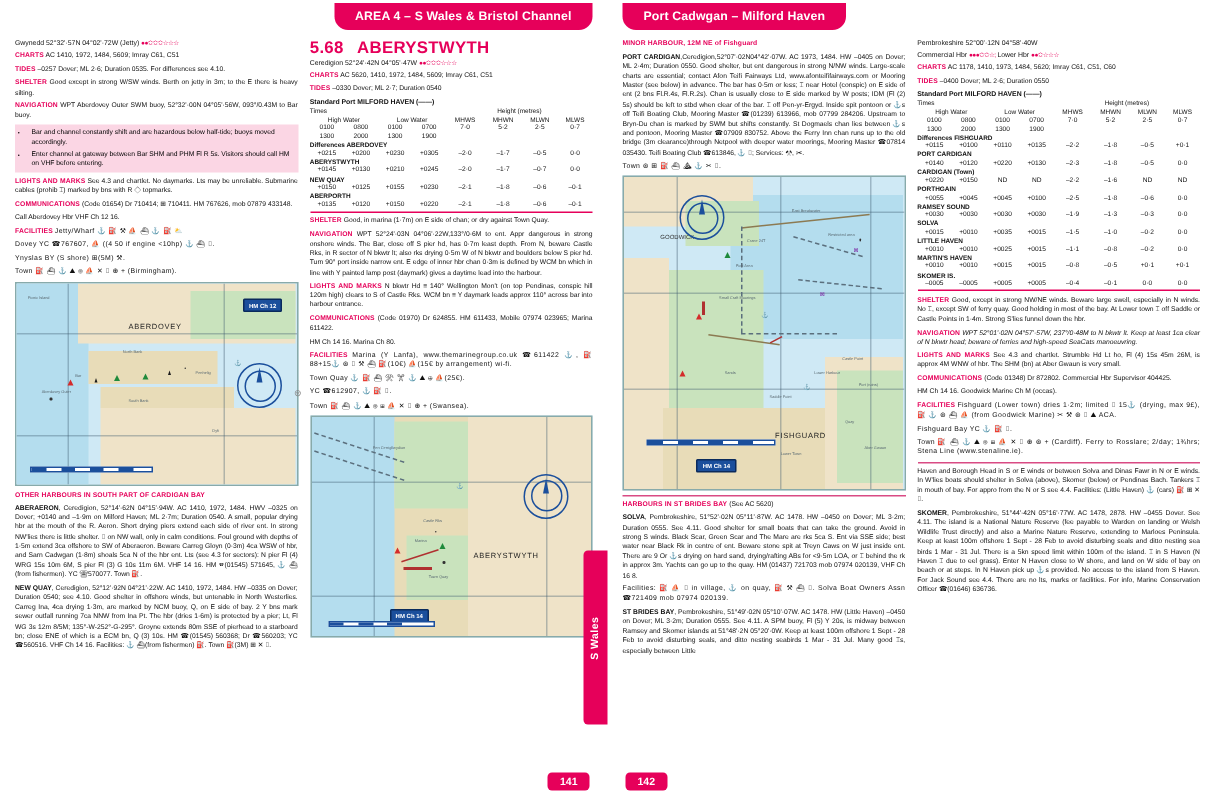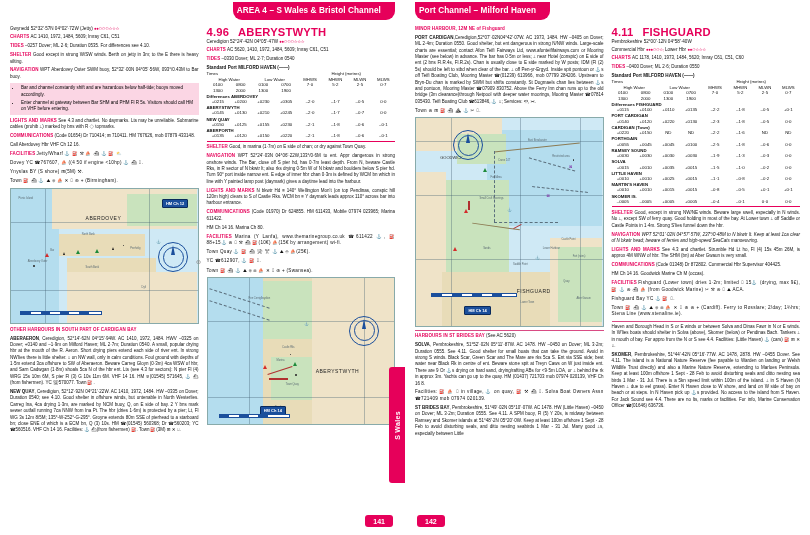--- a/index.html
+++ b/index.html
@@ -15,21 +15,21 @@
   .page { position:relative; width:405px; height:535px; padding:0; }
   .page.left  { padding:4px 10px 6px 10px; }
   .page.right { padding:4px 10px 6px 10px; }
 
   
   .hdr-pill{
     position:absolute; top:2px;
     background:#e6005a; color:#fff;
     font-weight:bold; font-size:8.2px;
     letter-spacing:.1px;
-    padding:4px 14px 5px 4px;
+    padding:4px 14px 5px 14px;
     white-space:nowrap;
   }
   .hdr-left  { right:10px; border-radius:0 0 9px 9px; }
   .hdr-right { left:10px;  border-radius:0 0 9px 9px; }
 
   
   .cols { display:flex; gap:8px; margin-top:22px; height:495px; }
   .col  { width:189px; position:relative; }
 
   
@@ -255,21 +255,21 @@
           <span>Ceredigion, 52°14'·62N 04°15'·94W. AC 1410, 1972, 1484. HWV –0325 on Dover; +0140 and –1·9m on Milford Haven; ML 2·7m; Duration 0540. A small, popular drying hbr at the mouth of the R. Aeron. Short drying piers extend each side of river ent. In strong NW'lies there is little shelter. ⌷ on NW wall, only in calm conditions. Foul ground with depths of 1·5m extend 3ca offshore to SW of Aberaeron. Beware Carreg Gloyn (0·3m) 4ca WSW of hbr, and Sarn Cadwgan (1·8m) shoals 5ca N of the hbr ent. Lts (see 4.3 for sectors): N pier Fl (4) WRG 15s 10m 6M, S pier Fl (3) G 10s 11m 6M. VHF 14 16. HM ☎(01545) 571645, ⚓ ⛴(from fishermen). YC ☎570077. Town ⛽.</span>
         </div>
         <div class="para">
           <b>NEW QUAY</b>,
           <span>Ceredigion, 52°12'·92N 04°21'·22W. AC 1410, 1972, 1484. HW –0335 on Dover; Duration 0540; see 4.10. Good shelter in offshore winds, but untenable in North Westerlies. Carreg Ina, 4ca drying 1·3m, are marked by NCM buoy, Q, on E side of bay. 2 Y bns mark sewer outfall running 7ca NNW from Ina Pt. The hbr (dries 1·6m) is protected by a pier; Lt, Fl WG 3s 12m 8/5M; 135°-W-252°-G-295°. Groyne extends 80m SSE of pierhead to a starboard bn; close ENE of which is a ECM bn, Q (3) 10s. HM ☎(01545) 560368; Dr ☎560203; YC ☎560516. VHF Ch 14 16. Facilities: ⚓ ⛴(from fishermen) ⛽. Town ⛽(3M) ⊞ ✕ ⌷.</span>
         </div>
       </div>
 
       <div class="col">
         <div class="sec-num-title">
-          <span class="num">4.96</span><span>ABERYSTWYTH</span>
+          <span class="num">5.68</span><span>ABERYSTWYTH</span>
         </div>
         <div class="subline">
           <span>Ceredigion  52°24'·42N 04°05'·47W</span>
           <span class="stars">●●✩✩✩☆☆☆</span>
         </div>
 
         <div class="para">
           <span class="lbl">CHARTS</span>
           <span>AC 5620, 1410, 1972, 1484, 5609; Imray C61, C51</span>
         </div>
@@ -434,21 +434,21 @@
     </div>
 
     <div class="sidetab">
       <span>S Wales</span>
     </div>
     <div class="pagenum l">141</div>
     <div class="gutter-mark" style="left:196px;top:258px;">⊛</div>
   </div>
 
   <div class="page right">
-    <div class="hdr-pill hdr-right">Port Channel – Milford Haven</div>
+    <div class="hdr-pill hdr-right">Port Cadwgan – Milford Haven</div>
 
     <div class="cols">
 
       <div class="col">
         <div class="para">
           <span class="lbl">MINOR HARBOUR, 12M NE of Fishguard</span>
         </div>
         <div class="para">
           <b>PORT CARDIGAN</b>,<span>Ceredigion,52°07'·02N04°42'·07W. AC 1973, 1484. HW –0405 on Dover; ML 2·4m; Duration 0550. Good shelter, but ent dangerous in strong N/NW winds. Large-scale charts are essential; contact Afon Teifi Fairways Ltd, www.afonteififairways.com or Mooring Master (see below) in advance. The bar has 0·5m or less; ⌶ near Hotel (conspic) on E side of ent (2 bns Fl.R.4s, Fl.R.2s). Chan is usually close to E side marked by W posts; IDM (Fl (2) 5s) should be left to stbd when clear of the bar. ⌶ off Pen-yr-Ergyd. Inside spit pontoon or ⚓s off Teifi Boating Club, Mooring Master ☎(01239) 613966, mob 07799 284206. Upstream to Bryn-Du chan is marked by SWM but shifts constantly. St Dogmaels chan lies between ⚓s and pontoon, Mooring Master ☎07909 830752. Above the Ferry Inn chan runs up to the old bridge (3m clearance)through Netpool with deeper water moorings, Mooring Master ☎07814 035430. Teifi Boating Club ☎613846, ⚓ ⌷; Services: ⚒, ✂.</span>
         </div>
@@ -529,23 +529,20 @@
         </div>
         <div class="para mini-ico">Facilities: ⛽ ⛵ ⌷ in village, ⚓ on quay, ⛽ ⚒ ⛴ ⌷.
 Solva Boat Owners Assn ☎721409 mob 07974 020139.</div>
         <div class="para">
           <b>ST BRIDES BAY</b>,
           <span>Pembrokeshire, 51°49'·02N 05°10'·07W. AC 1478. HW (Little Haven) –0450 on Dover; ML 3·2m; Duration 0555. See 4.11. A SPM buoy, Fl (5) Y 20s, is midway between Ramsey and Skomer islands at 51°48'·2N 05°20'·0W. Keep at least 100m offshore 1 Sept - 28 Feb to avoid disturbing seals, and ditto nesting seabirds 1 Mar - 31 Jul. Many good ⌶s, especially between Little</span>
         </div>
       </div>
 
       <div class="col">
-        <div class="sec-num-title">
-          <span class="num">4.11</span><span>FISHGUARD</span>
-        </div>
         <div class="subline">Pembrokeshire  52°00'·12N 04°58'·40W</div>
         <div class="subline">
           <span>Commercial Hbr</span>
           <span class="stars">●●●✩✩☆;</span>
           <span>Lower Hbr</span>
           <span class="stars">●●✩☆☆☆</span>
         </div>
 
         <div class="para">
           <span class="lbl">CHARTS</span>

